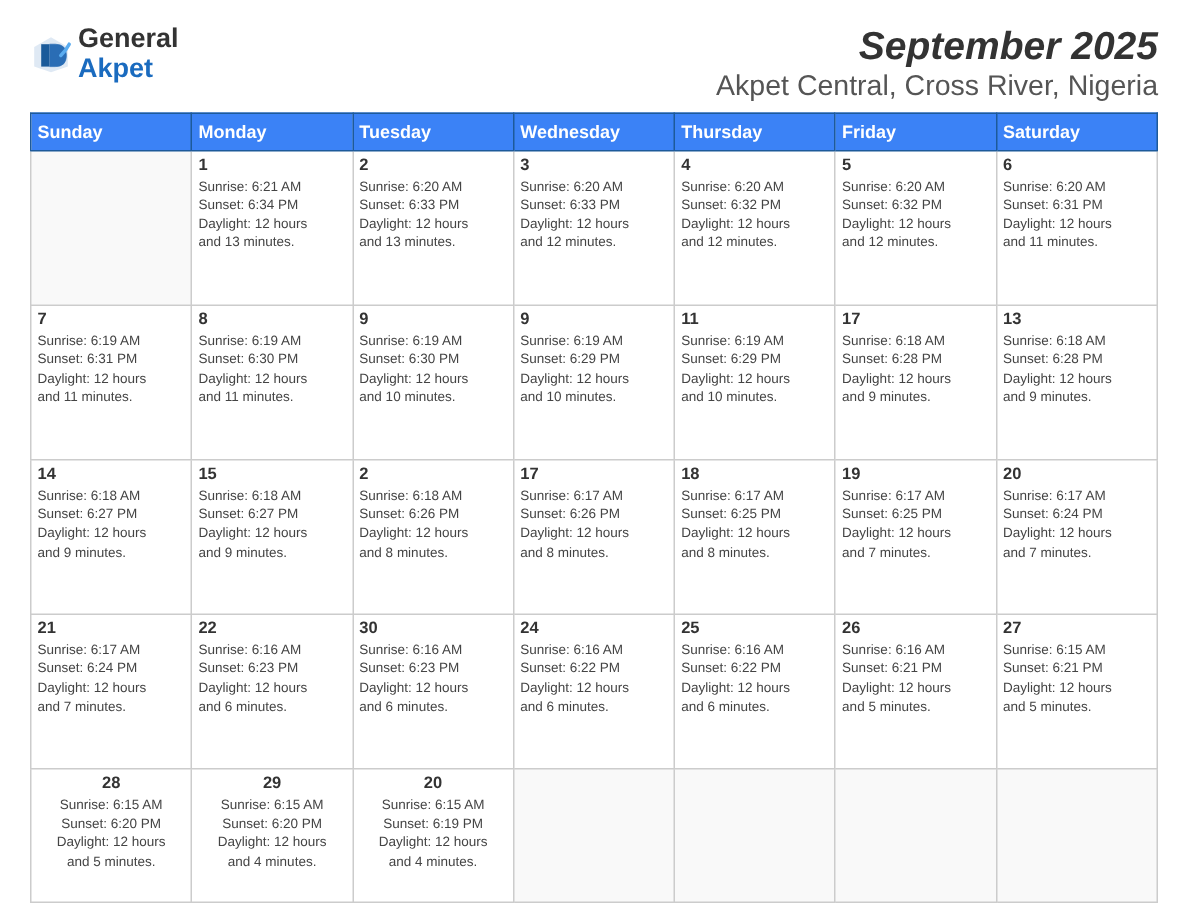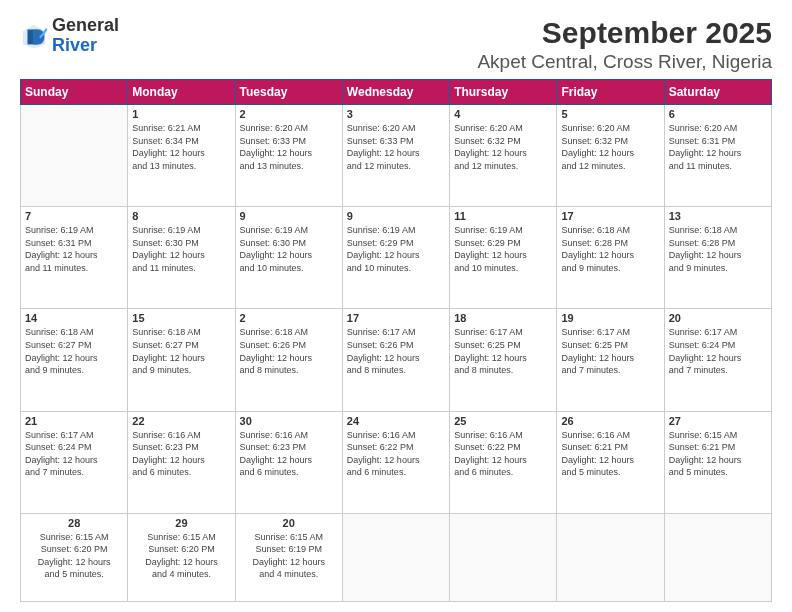--- a/index.html
+++ b/index.html
@@ -36,39 +36,40 @@
     .logo-general { color: #333; }
     .logo-blue { color: #1a6bbf; }
     .logo-icon {
       width: 28px;
       height: 28px;
     }
     .title-block {
       text-align: right;
     }
     .main-title {
-      font-size: 30px;
+      font-size: 26px;
       font-weight: bold;
       color: #333;
       line-height: 1.1;
+      font-style: italic;
     }
     .subtitle {
       font-size: 19px;
       color: #555;
       margin-top: 2px;
     }
     .calendar {
       flex: 1;
       border: 1px solid #ccc;
       border-collapse: collapse;
       width: 100%;
       table-layout: fixed;
     }
     .calendar th {
-      background: #be185d;
+      background: #3b82f6;
       color: #fff;
       font-size: 12px;
       font-weight: bold;
       padding: 5px 4px;
       text-align: left;
       border: 1px solid #1d5a9a;
     }
     .calendar td {
       vertical-align: top;
       border: 1px solid #ccc;
@@ -105,21 +106,21 @@
     <div class="logo">
       <svg class="logo-icon" viewBox="0 0 30 30">
         <polygon points="15,3 27,10 27,24 15,28 3,24 3,10" fill="#2a6db5" opacity="0.15"></polygon>
         <path d="M18 8 Q26 8 26 16 Q26 24 18 24 L14 24 L14 8 Z" fill="#2a6db5"></path>
         <path d="M14 8 L18 8 Q26 8 26 16 Q26 24 18 24 L14 24" fill="none" stroke="#2a6db5" stroke-width="0.5"></path>
         <path d="M8 8 L14 8 L14 24 L8 24 Z" fill="#1a5a9a"></path>
         <path d="M22 16 Q26 12 28 8" fill="none" stroke="#5aacf0" stroke-width="2.5" stroke-linecap="round"></path>
       </svg>
       <div class="logo-text">
         <span class="logo-general">General</span><br>
-        <span class="logo-blue">River</span>
+        <span class="logo-blue">Akpet</span>
       </div>
     </div>
     <div class="title-block">
       <div class="main-title">September 2025</div>
       <div class="subtitle">Akpet Central, Cross River, Nigeria</div>
     </div>
   </div>
 
   <table class="calendar">
     <thead>

